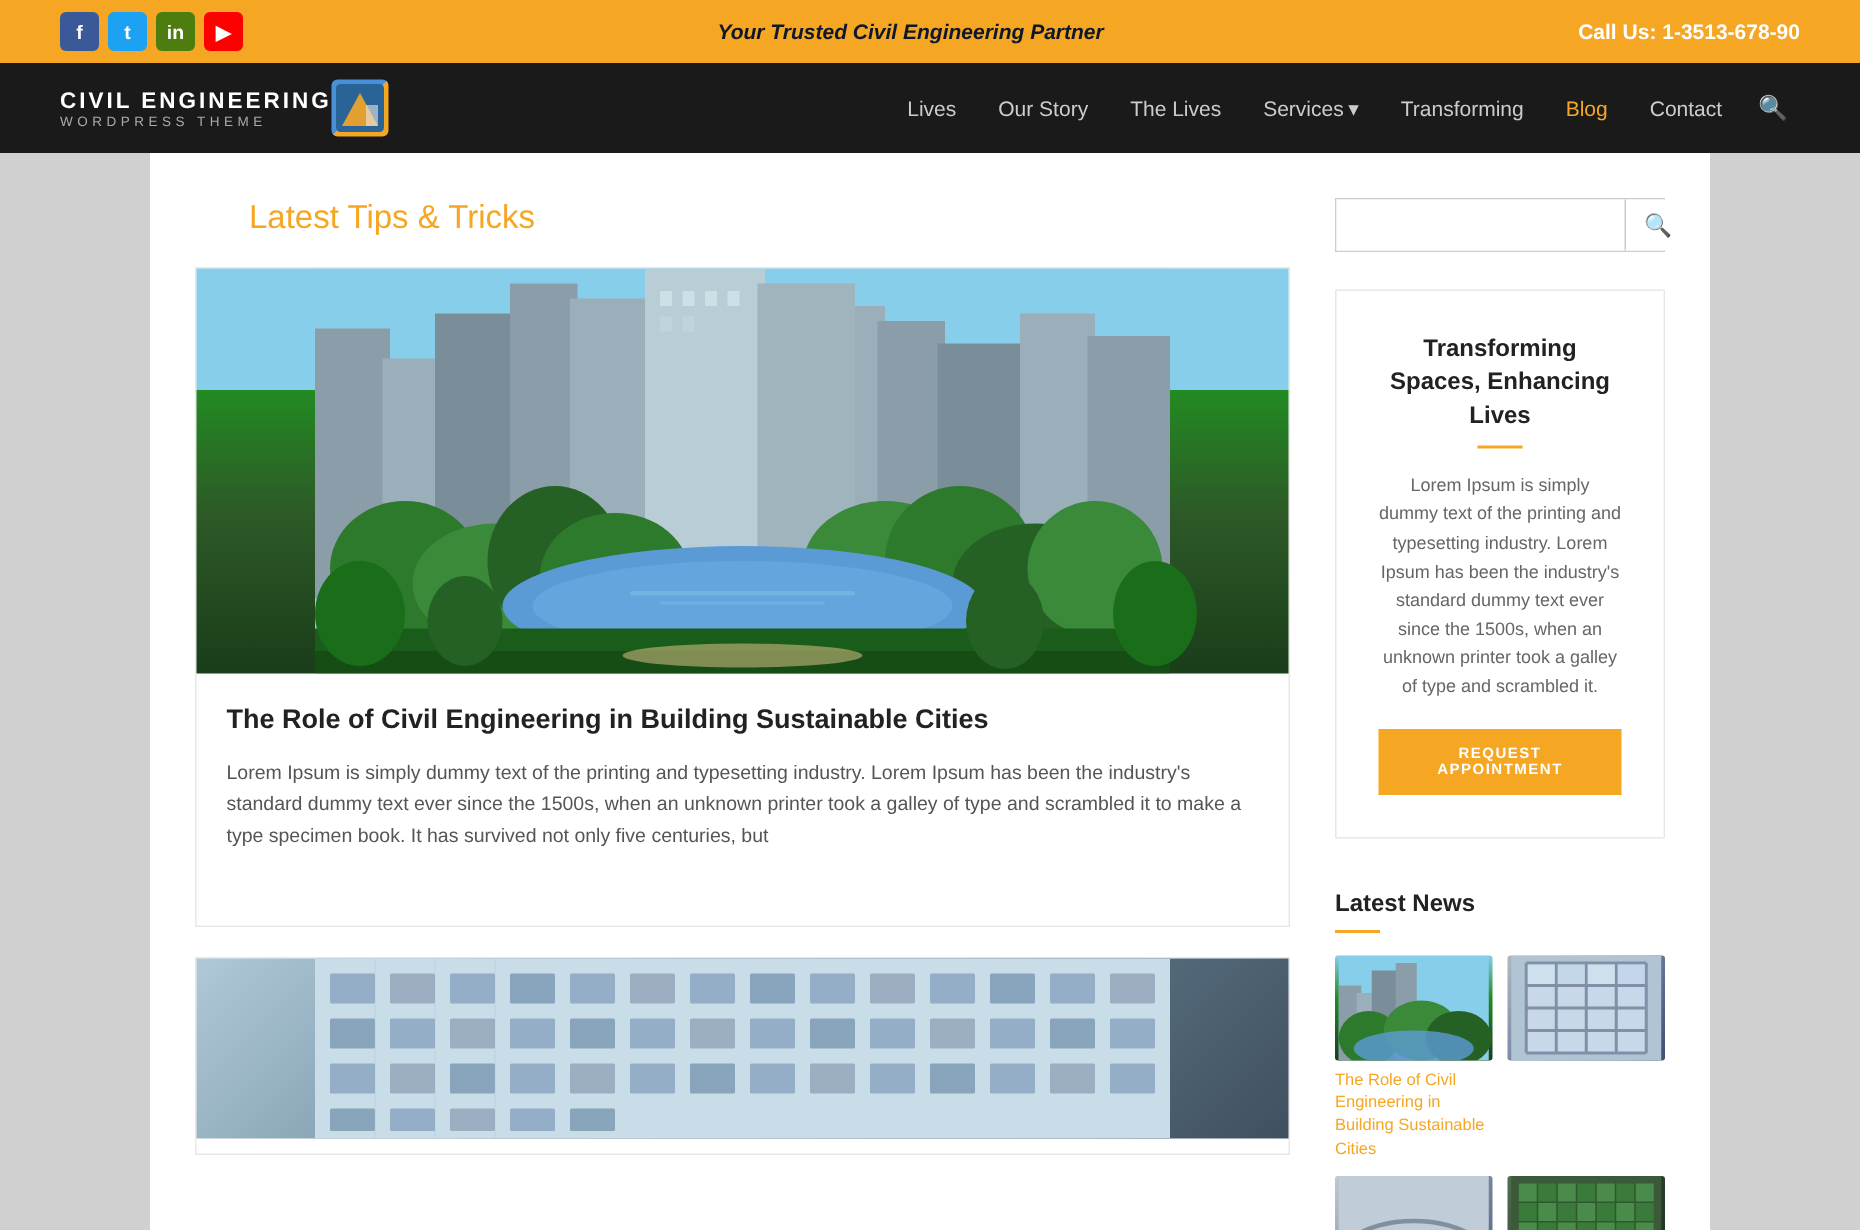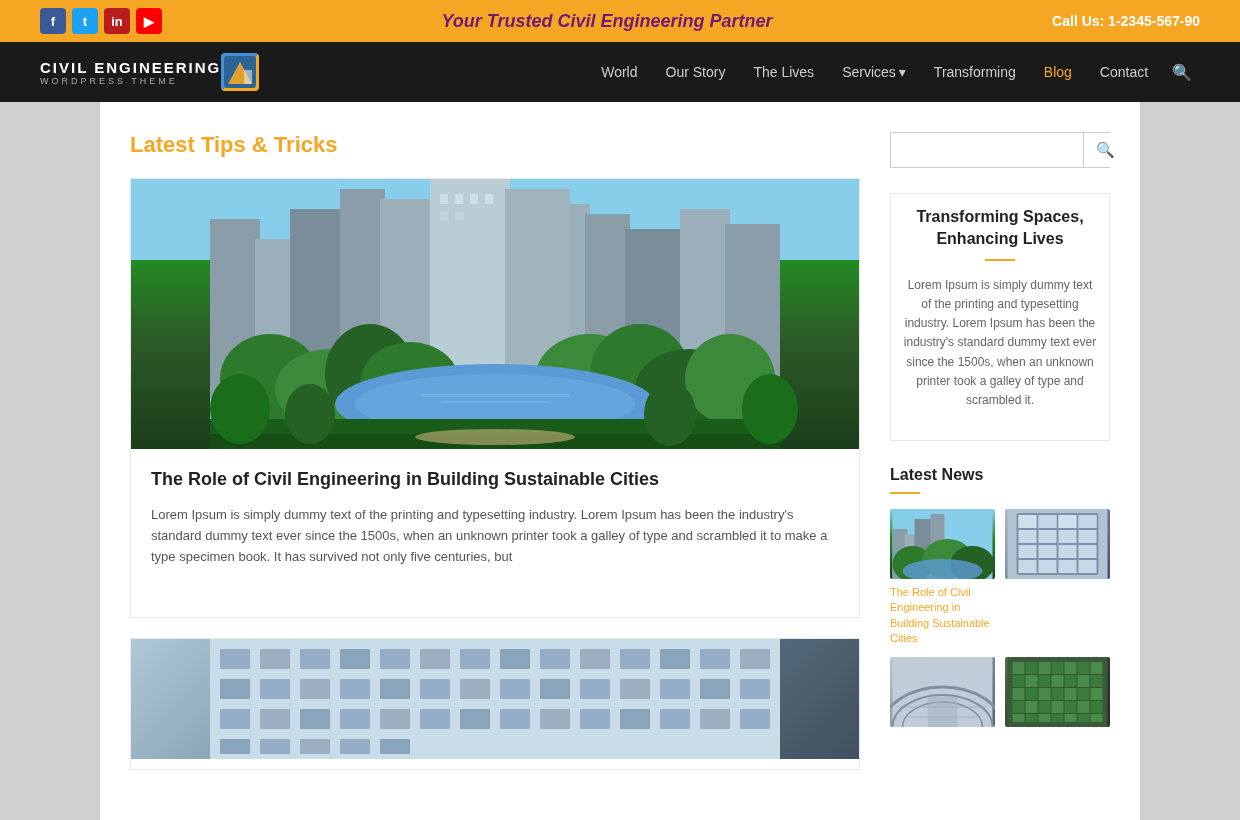--- a/index.html
+++ b/index.html
@@ -31,26 +31,26 @@
       display: flex;
       align-items: center;
       justify-content: center;
       color: white;
       font-size: 13px;
       font-weight: bold;
       cursor: pointer;
     }
     .social-fb { background: #3b5998; }
     .social-tw { background: #1da1f2; }
-    .social-li { background: #b91c1c; }
+    .social-li { background: #4d7c0f; }
     .social-yt { background: #ff0000; }
 
     .top-bar-tagline {
-      color: #701a75;
-      font-size: 18px;
+      color: #0f172a;
+      font-size: 14px;
       font-style: italic;
       font-weight: 600;
     }
     .top-bar-phone {
       color: white;
       font-size: 14px;
       font-weight: 600;
     }
 
     
@@ -130,22 +130,23 @@
       gap: 30px;
     }
 
     
     .left-col {
       flex: 1;
     }
     .section-title {
       color: #f5a623;
       font-size: 22px;
-      font-weight: bold;
+      font-weight: normal;
       margin-bottom: 20px;
+      margin-left: 36px;
     }
 
     .post-card {
       background: white;
       border: 1px solid #e8e8e8;
       margin-bottom: 20px;
       padding-bottom: 10px;
     }
     
     .post-image-placeholder {
@@ -214,22 +215,22 @@
       border: none;
       border-left: 1px solid #ccc;
       padding: 8px 12px;
       cursor: pointer;
       color: #555;
       font-size: 15px;
     }
 
     .sidebar-card {
       border: 1px solid #e8e8e8;
-      padding: 12px;
-      margin-bottom: 25px;
+      padding: 28px;
+      margin-bottom: 35px;
       text-align: center;
     }
     .sidebar-card-title {
       font-size: 16px;
       font-weight: bold;
       color: #222;
       line-height: 1.4;
       margin-bottom: 8px;
     }
     .sidebar-card-divider {
@@ -309,39 +310,39 @@
 <div class="page-wrapper">
 
   <div class="top-bar">
     <div class="social-icons">
       <div class="social-icon social-fb">f</div>
       <div class="social-icon social-tw">t</div>
       <div class="social-icon social-li">in</div>
       <div class="social-icon social-yt">▶</div>
     </div>
     <div class="top-bar-tagline">Your Trusted Civil Engineering Partner</div>
-    <div class="top-bar-phone">Call Us: 1-2345-567-90</div>
+    <div class="top-bar-phone">Call Us: 1-3513-678-90</div>
   </div>
 
   <div class="nav-bar">
     <div class="logo-area">
       <div class="logo-text">
         <div class="logo-title">CIVIL ENGINEERING</div>
         <div class="logo-subtitle">WORDPRESS THEME</div>
       </div>
       <div class="logo-icon">
         <svg width="32" height="32" viewBox="0 0 32 32">
           <rect x="0" y="0" width="32" height="32" rx="3" fill="#2a6496"></rect>
           <polygon points="4,28 16,6 28,28" fill="#f5a623" opacity="0.9"></polygon>
           <rect x="20" y="14" width="8" height="14" fill="#e8e8e8" opacity="0.6"></rect>
         </svg>
       </div>
     </div>
     <div class="nav-links">
-      <a class="nav-link">World</a>
+      <a class="nav-link">Lives</a>
       <a class="nav-link">Our Story</a>
       <a class="nav-link">The Lives</a>
       <a class="nav-link nav-link-services">
         <span>Services</span>
         <span>▾</span>
       </a>
       <a class="nav-link">Transforming</a>
       <a class="nav-link active">Blog</a>
       <a class="nav-link">Contact</a>
       <span class="search-icon-nav">🔍</span>
@@ -487,20 +488,21 @@
 
       <div class="search-box">
         <input type="text" class="search-input" placeholder="" style="">
         <button class="search-btn">🔍</button>
       </div>
 
       <div class="sidebar-card">
         <div class="sidebar-card-title">Transforming Spaces, Enhancing Lives</div>
         <div class="sidebar-card-divider"></div>
         <p class="sidebar-card-text">Lorem Ipsum is simply dummy text of the printing and typesetting industry. Lorem Ipsum has been the industry's standard dummy text ever since the 1500s, when an unknown printer took a galley of type and scrambled it.</p>
+        <button class="appointment-btn">REQUEST APPOINTMENT</button>
       </div>
 
       <div>
         <div class="recent-news-title">Latest News</div>
         <div class="recent-news-divider"></div>
         <div class="news-grid">
 
           <div class="news-item">
             <div class="news-thumb news-thumb-1">
               <svg width="100%" height="70" viewBox="0 0 100 70" xmlns="http://www.w3.org/2000/svg">

